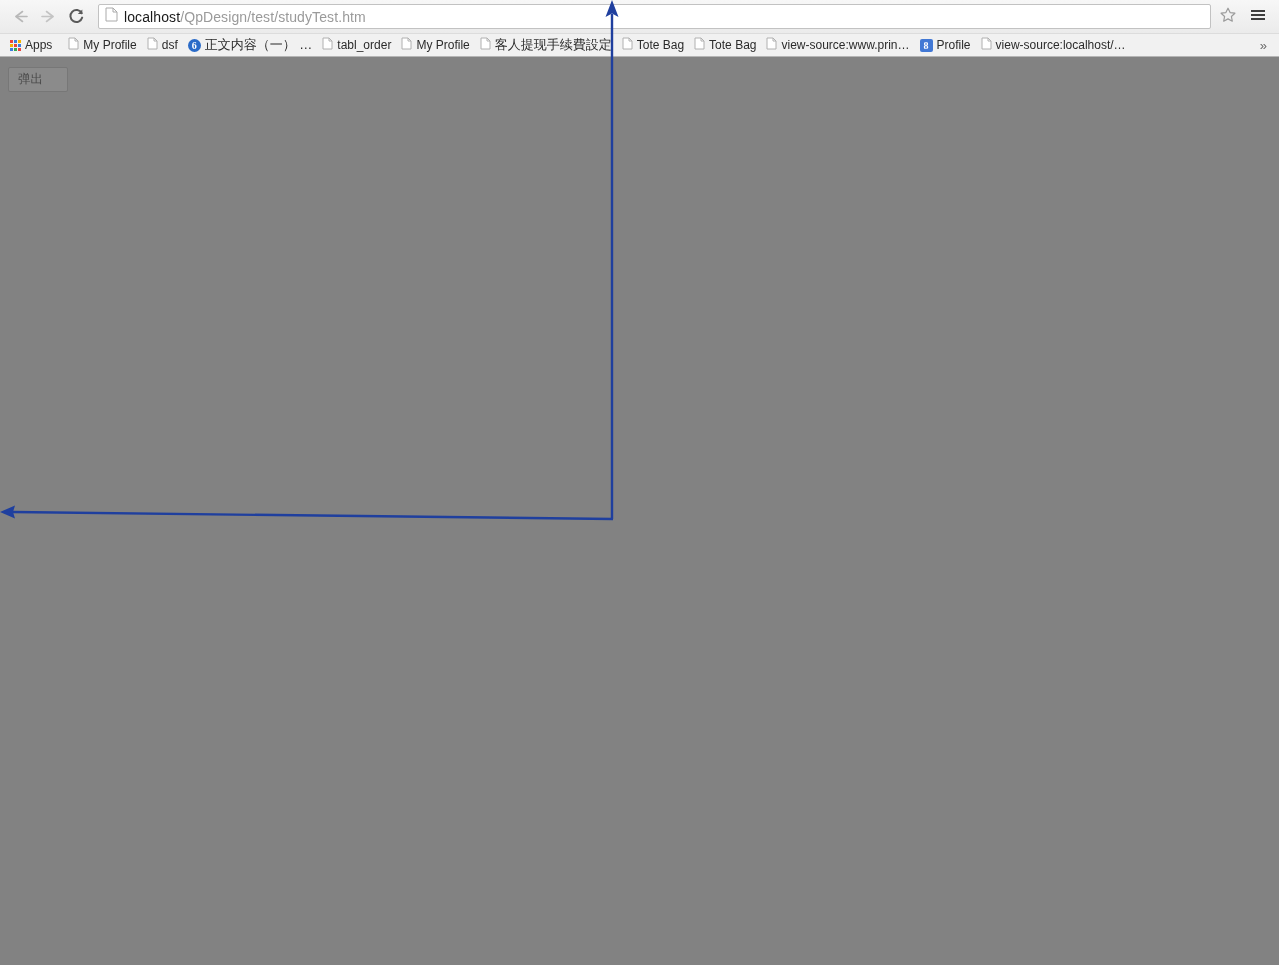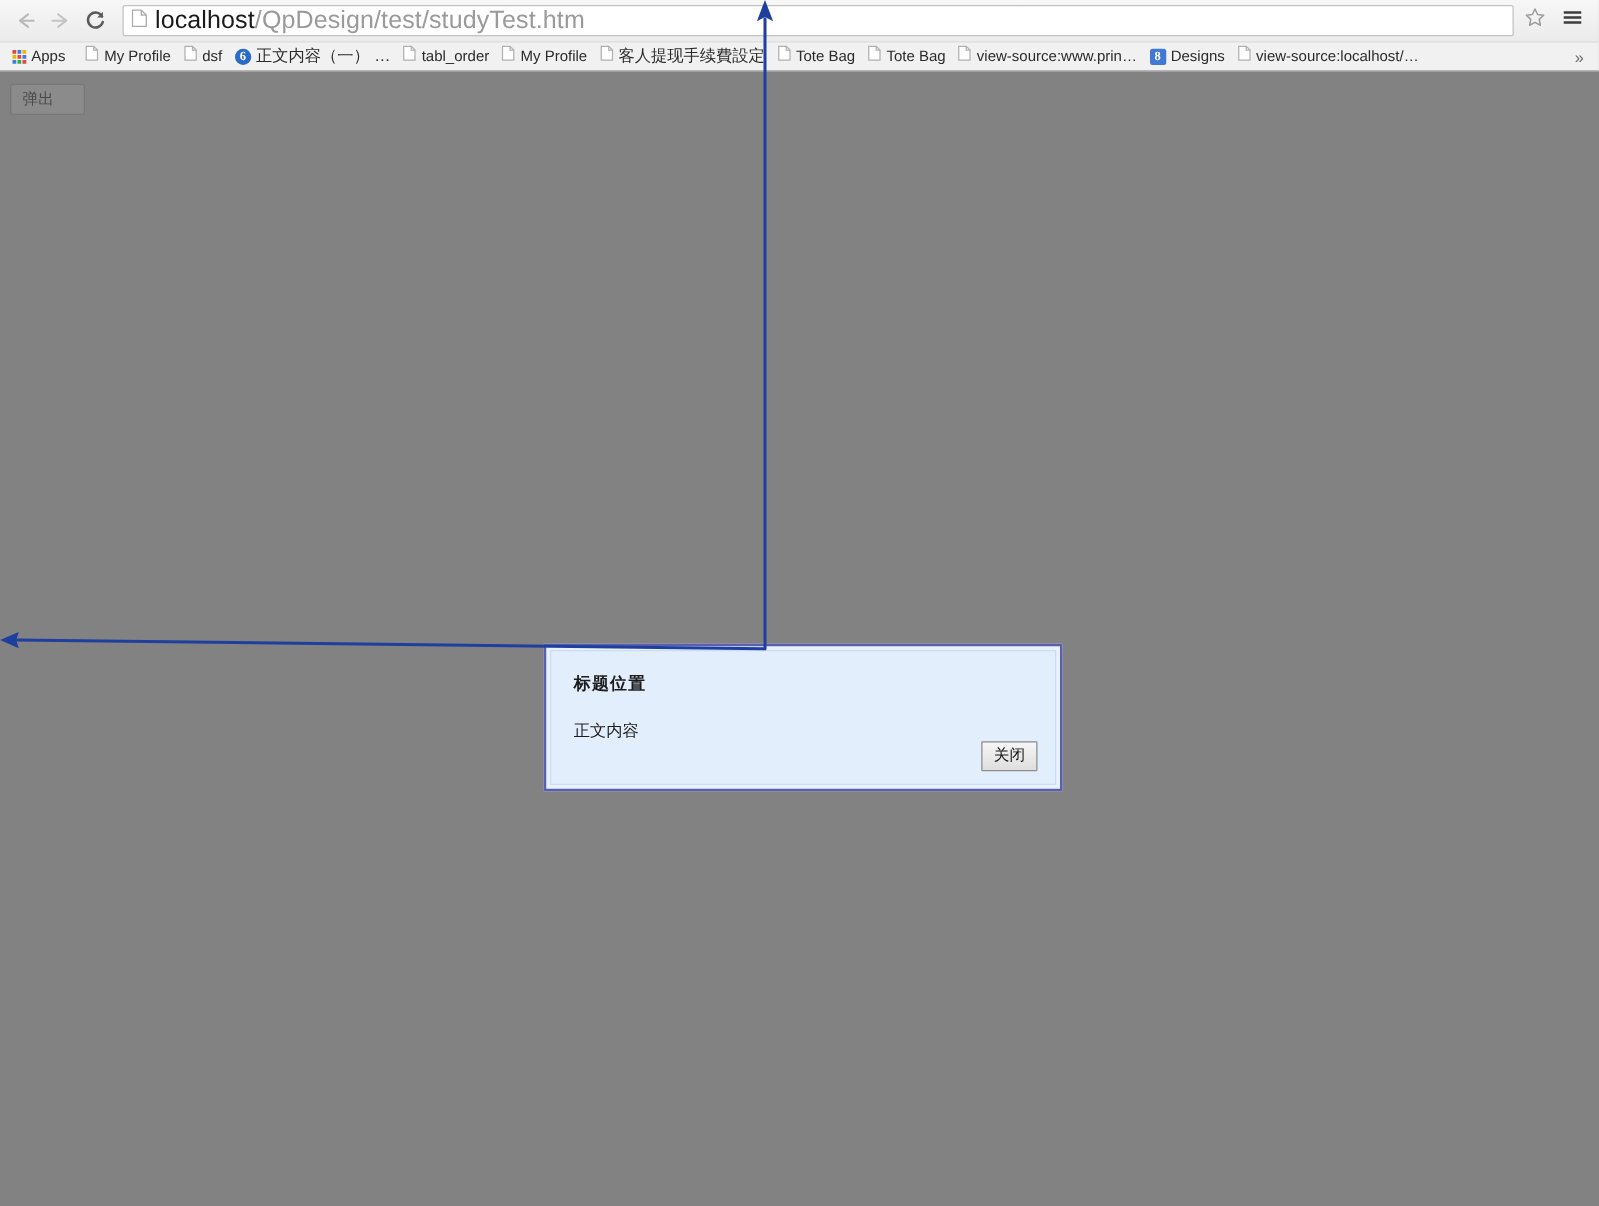--- a/index.html
+++ b/index.html
@@ -47,21 +47,21 @@
     border: 1px solid #c2c2c2;
     border-radius: 2px;
     display: flex;
     align-items: center;
     padding: 0 6px;
     box-sizing: border-box;
     min-width: 0;
   }
   #page-icon { flex: none; margin-right: 6px; display:block; }
   #url-text {
-    font-size: 20px;
+    font-size: 14px;
     color: #9a9a9a;
     white-space: nowrap;
     overflow: hidden;
     letter-spacing: 0.1px;
   }
   #url-text .host { color: #1a1a1a; }
 
   #star-btn, #menu-btn {
     width: 26px; height: 26px;
     display: flex; align-items: center; justify-content: center;
@@ -361,48 +361,41 @@
         <svg width="11" height="13" viewBox="0 0 11 13">
             <path d="M1 1 H7 L10 4 V12 H1 Z" fill="#fff" stroke="#b0b0b0" stroke-width="1"></path>
             <path d="M7 1 V4 H10" fill="none" stroke="#b0b0b0" stroke-width="1"></path>
           </svg>
       </span>
       <span class="bk-label">view-source:www.prin…</span>
     </div>
 
     <div class="bk">
       <span class="fav-sq" style="background:#4178d5">8</span>
-      <span class="bk-label">Designs</span>
+      <span class="bk-label">Profile</span>
     </div>
 
     <div class="bk">
       <span class="fav-page">
         <svg width="11" height="13" viewBox="0 0 11 13">
             <path d="M1 1 H7 L10 4 V12 H1 Z" fill="#fff" stroke="#b0b0b0" stroke-width="1"></path>
             <path d="M7 1 V4 H10" fill="none" stroke="#b0b0b0" stroke-width="1"></path>
           </svg>
       </span>
       <span class="bk-label">view-source:localhost/…</span>
     </div>
 
     <span id="overflow-chevron">»</span>
   </div>
 </div>
 
 <div id="viewport">
 
   <div id="popup-trigger">弹出</div>
 
-  <div id="dialog">
-    <div id="dialog-inner">
-      <div id="dialog-title">标题位置</div>
-      <div id="dialog-body">正文内容</div>
-      <div id="dialog-close-btn">关闭</div>
-    </div>
-  </div>
 </div>
 
 <svg id="annotations" viewBox="0 0 1279 965" width="1279" height="965">
   <g>
     <line x1="612" y1="519" x2="612" y2="14" stroke="#1f3f9e" stroke-width="2.4"></line>
     <path d="M612 0 L605.5 17 L612 13.5 L618.5 17 Z" fill="#1f3f9e"></path>
   </g>
   <g>
     <line x1="613" y1="519" x2="13" y2="512" stroke="#1f3f9e" stroke-width="2.4"></line>
     <path d="M0 512 L15 505.5 L13 512 L15 518.5 Z" fill="#1f3f9e"></path>

